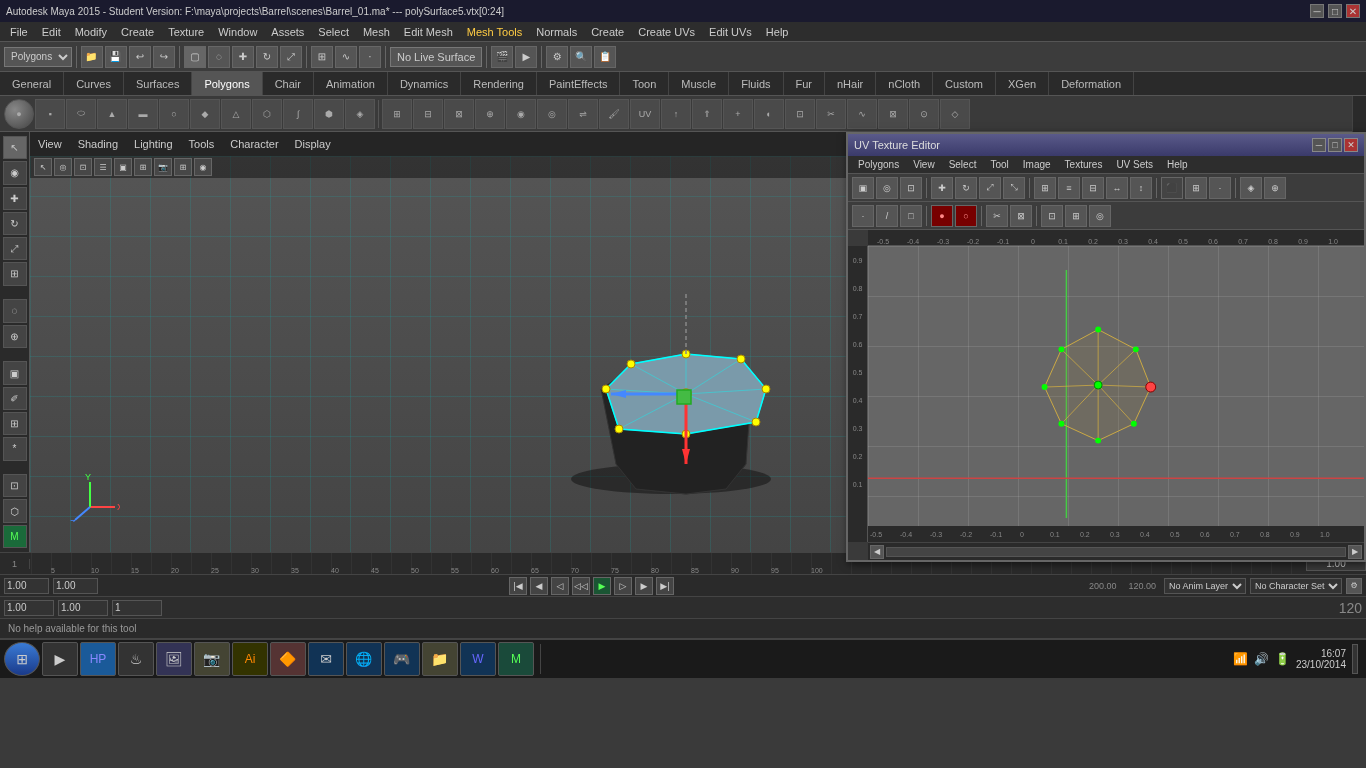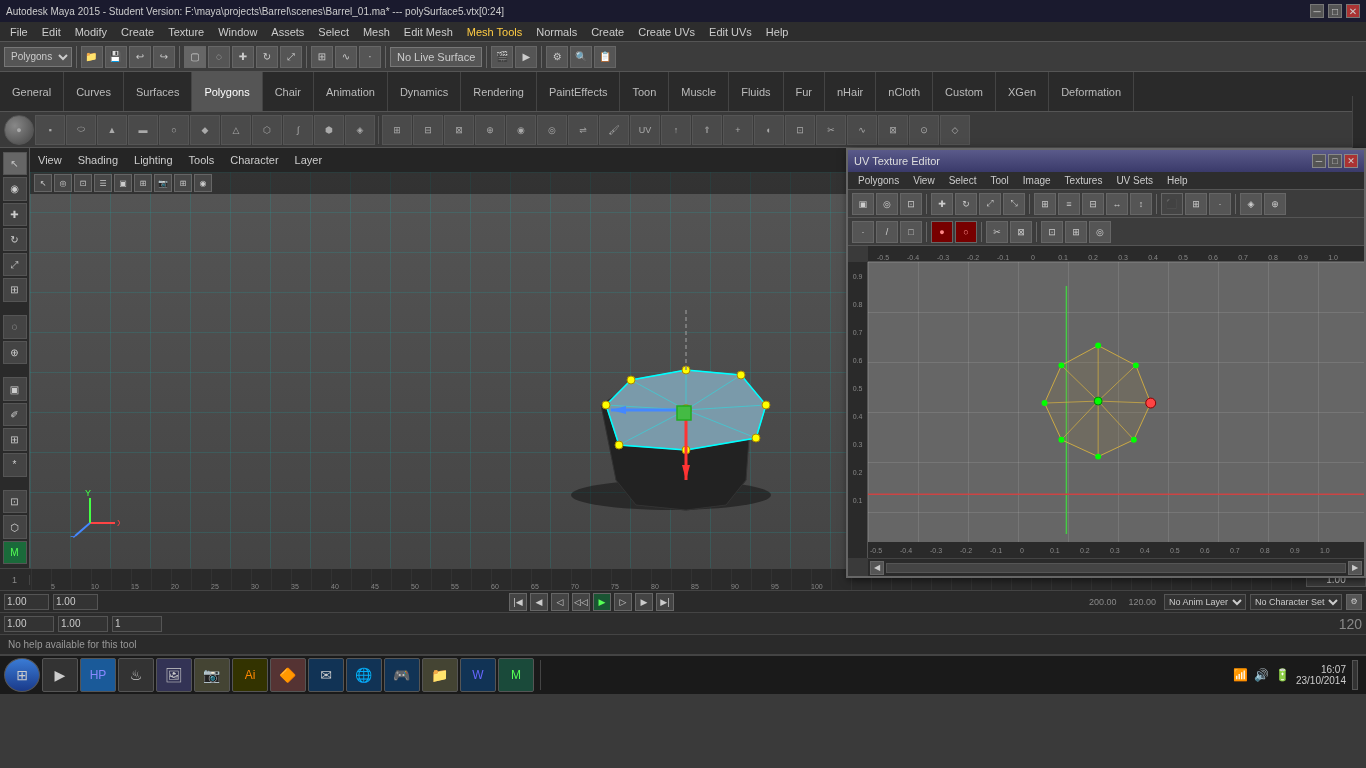--- a/index.html
+++ b/index.html
@@ -78,21 +78,21 @@
       padding: 1px 6px;
       font-size: 11px;
       height: 20px;
       display: flex;
       align-items: center;
     }
 
     
     #menu-tabs {
       background: #2a2a2a;
-      height: 40px;
+      height: 24px;
       display: flex;
       align-items: stretch;
       border-bottom: 1px solid #555;
     }
     .menu-tab {
       padding: 0 12px;
       display: flex;
       align-items: center;
       cursor: pointer;
       color: #bbb;
@@ -572,21 +572,21 @@
   </div>
 
   <div id="viewport">
 
     <div id="viewport-top-bar">
       <span>View</span>
       <span>Shading</span>
       <span>Lighting</span>
       <span>Tools</span>
       <span>Character</span>
-      <span>Layer</span>
+      <span>Display</span>
       <span style="margin-left:auto;font-size:10px;color:#aaa;">Channel Box / Layer Editor</span>
     </div>
 
     <div id="viewport-canvas">
       <div class="grid-overlay"></div>
 
       <div style="position:absolute;top:0;left:0;right:0;height:22px;background:rgba(0,0,0,0.4);display:flex;align-items:center;padding:0 4px;gap:2px;z-index:5;">
         <div class="toolbar-btn" style="width:18px;height:18px;font-size:8px;background:rgba(80,80,80,0.7);">↖</div>
         <div class="toolbar-btn" style="width:18px;height:18px;font-size:8px;background:rgba(80,80,80,0.7);">◎</div>
         <div class="toolbar-btn" style="width:18px;height:18px;font-size:8px;background:rgba(80,80,80,0.7);">⊡</div>

